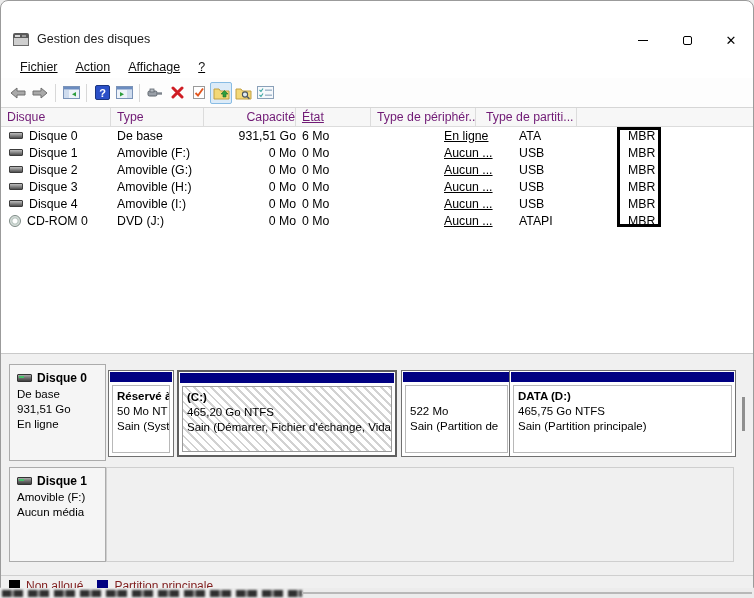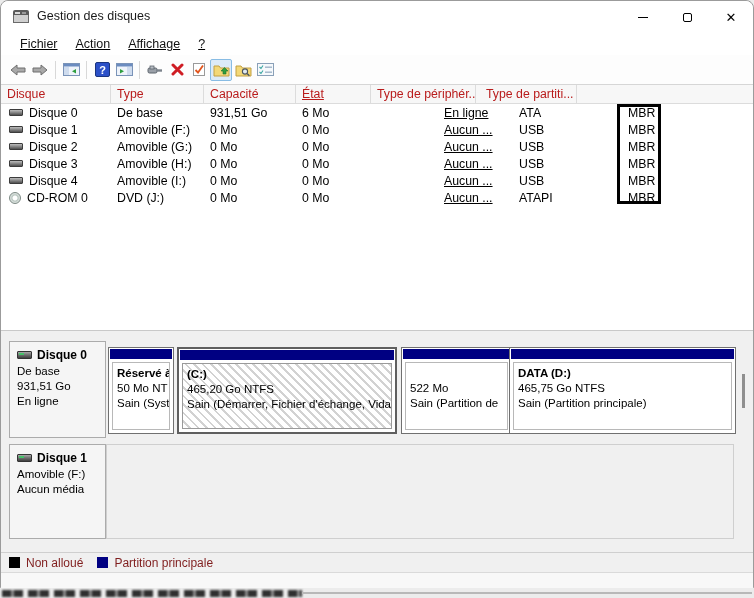--- a/index.html
+++ b/index.html
@@ -2,21 +2,21 @@
 <html><head>
 <meta charset="utf-8">
 <style>
   * { margin:0; padding:0; box-sizing:border-box; }
   html,body { width:754px; height:598px; overflow:hidden;
     font-family:"Liberation Sans", sans-serif; background:#ececec; }
   .window { position:absolute; left:0; top:0; width:754px; height:588px;
     background:#ffffff; border:1px solid #9b9b9b; border-radius:8px 8px 0 0; }
 
   
-  .titlebar { position:relative; height:32px; background:#ffffff; border-radius:8px 8px 0 0; }
+  .titlebar { position:relative; height:32px; background:#ffffff; border-radius:8px 8px 0 0;margin-top:23px; }
   .app-icon { position:absolute; left:12px; top:9px; width:16px; height:13px; }
   .app-icon .t { position:absolute; left:0; top:0; width:16px; height:5px; background:#5a5a5a; border-radius:2px 2px 0 0; }
   .app-icon .b { position:absolute; left:0; top:5px; width:16px; height:8px; background:#cfcfcf; border:1px solid #6a6a6a; border-top:none; }
   .app-icon .s1 { position:absolute; left:2px; top:1.5px; width:5px; height:2px; background:#d9d9d9; }
   .app-icon .s2 { position:absolute; left:9px; top:1.5px; width:4px; height:2px; background:#9a9a9a; }
   .win-title { position:absolute; left:36px; top:8px; font-size:12.5px; color:#1a1a1a; }
   .win-controls { position:absolute; right:0; top:0; height:32px; display:flex; }
   .win-btn { width:44px; height:32px; display:flex; align-items:center; justify-content:center; background:transparent; border:none; }
   .glyph-min { width:10px; height:1px; background:#000; display:block; }
   .glyph-max { width:9px; height:9px; border:1px solid #000; border-radius:2px; display:block; }
@@ -29,25 +29,25 @@
   
   .toolbar { position:relative; height:30px; background:#fdfdfd; border-bottom:1px solid #d6d6d6;
     display:flex; align-items:center; padding-left:6px; }
   .tbtn { width:22px; height:22px; display:flex; align-items:center; justify-content:center; background:transparent; border:1px solid transparent; }
   .tbtn.active { background:#dcebf8; border:1px solid #88bce4; border-radius:2px; }
   .tsep { width:1px; height:18px; background:#d8d8d8; margin:0 4px; }
 
   
   .listpane { position:relative; height:246px; background:#fff; border-bottom:1px solid #c9c9c9; }
   .lv-header { display:flex; height:19px; background:#f7f7f7; border-bottom:1px solid #dcdcdc; }
-  .lv-hcell { font-size:12.3px; color:#b91c1c; padding:2px 0 0 6px; border-right:1px solid #dcdcdc;
+  .lv-hcell { font-size:12.3px; color:#701a75; padding:2px 0 0 6px; border-right:1px solid #dcdcdc;
     white-space:nowrap; overflow:hidden; }
   .lv-row { display:flex; height:17px; align-items:center; }
   .lv-cell { font-size:12.3px; color:#000; padding-left:6px; white-space:nowrap; overflow:hidden; }
-  .c0 { width:110px; } .c1 { width:93px; } .c2 { width:92px; } .c3 { width:142px; }
+  .c0 { width:110px; } .c1 { width:93px; } .c2 { width:92px;text-align:right; } .c3 { width:142px; }
   .c4 { width:75px;text-decoration:underline; } .c5 { width:105px; } .c6 { width:101px; padding-left:10px; }
   .lv-cell.c0 { display:flex; align-items:center; gap:6px; padding-left:8px; }
   .disk-ico { width:14px; height:7px; border-radius:1px; flex:0 0 auto;
     background:linear-gradient(180deg,#bdbdbd 0%,#8d8d8d 45%,#4f4f4f 100%); border:1px solid #3c3c3c; }
   .cd-ico { width:12px; height:12px; border-radius:50%; flex:0 0 auto;
     background:radial-gradient(circle at 50% 50%, #ffffff 0 2px, #b9c6c0 3px, #e3e9e6 5px, #9aa8a2 6px); border:1px solid #7d8a85; }
   .mbr-annotation { position:absolute; left:616px; top:19px; width:44px; height:100px;
     border:3px solid #000; pointer-events:none; }
 
   

